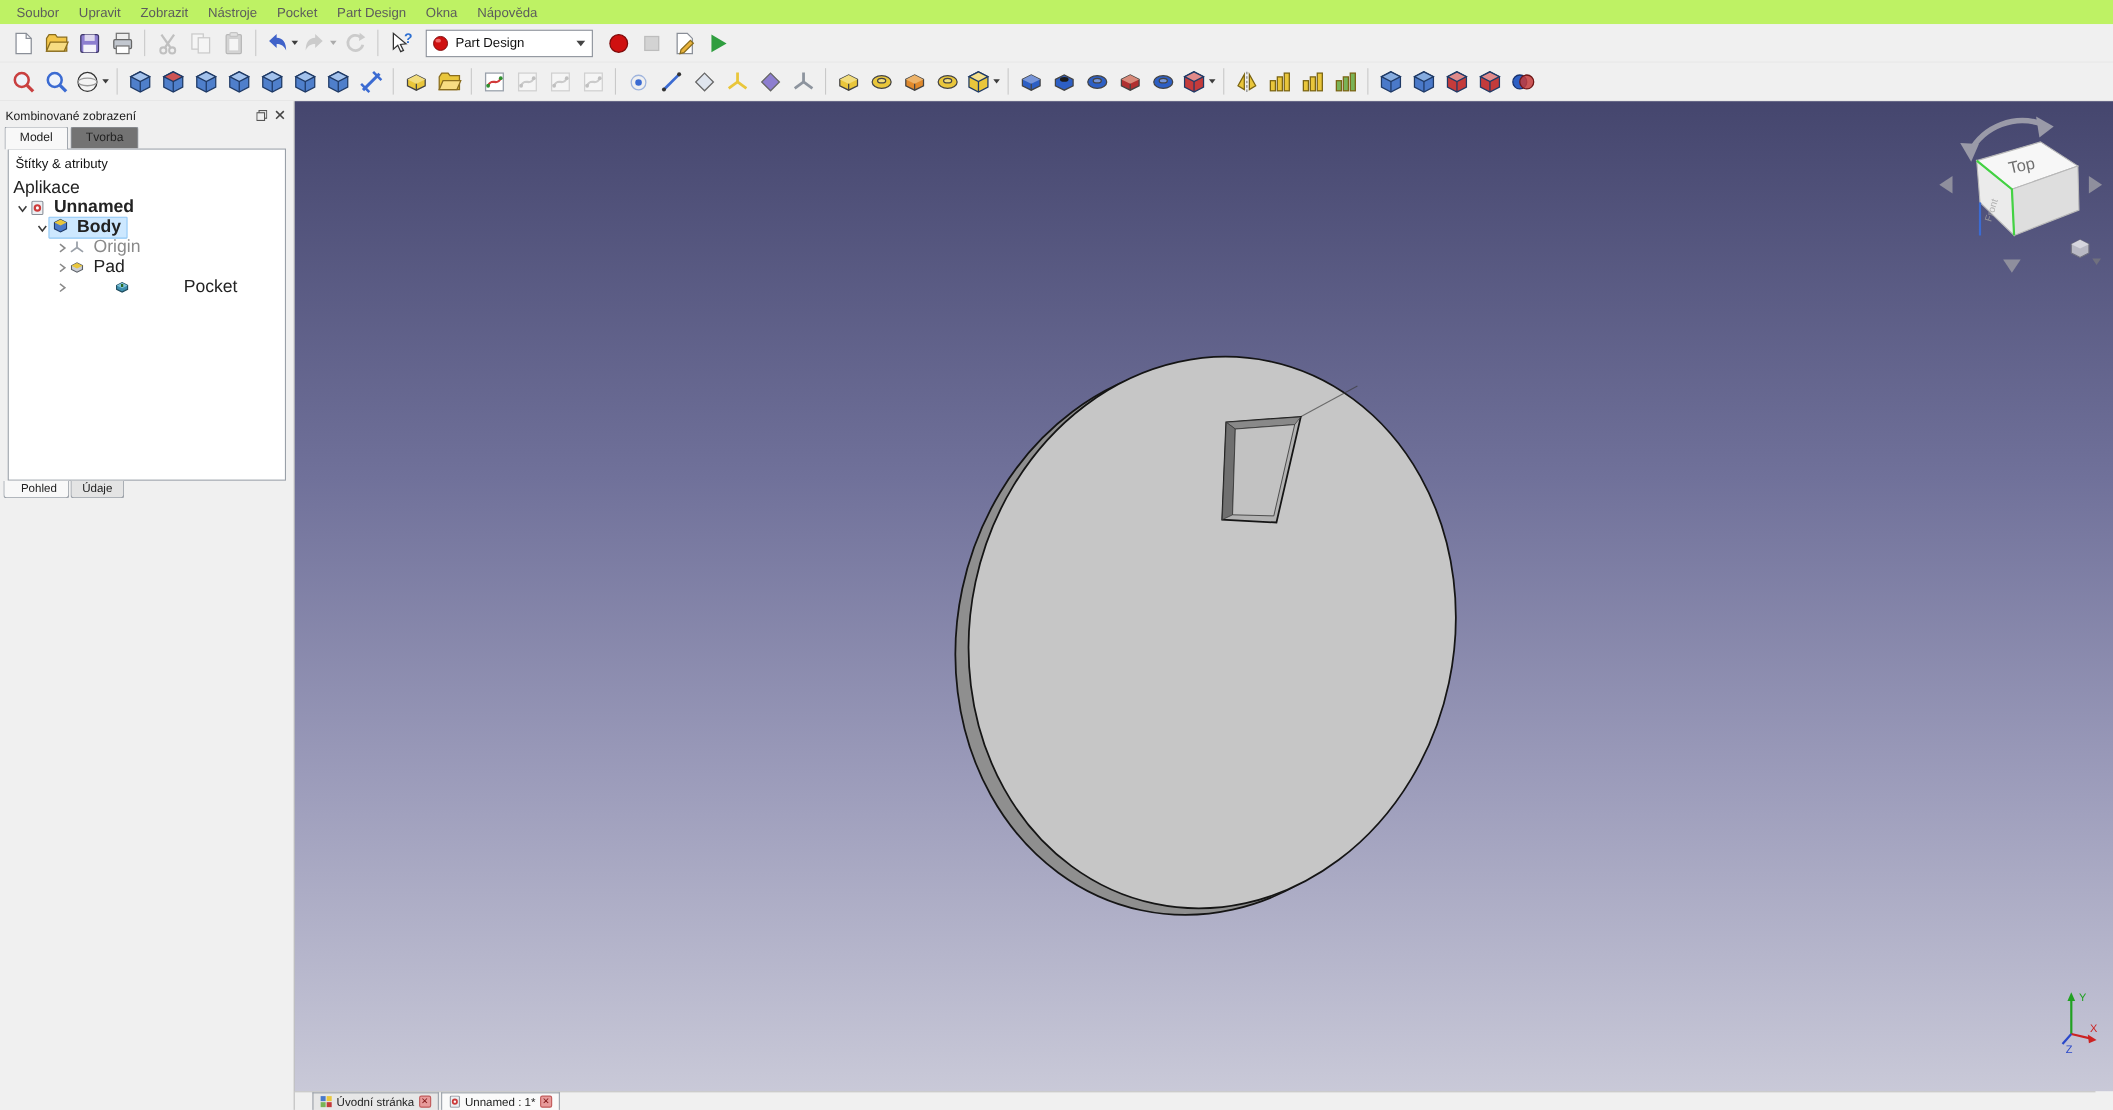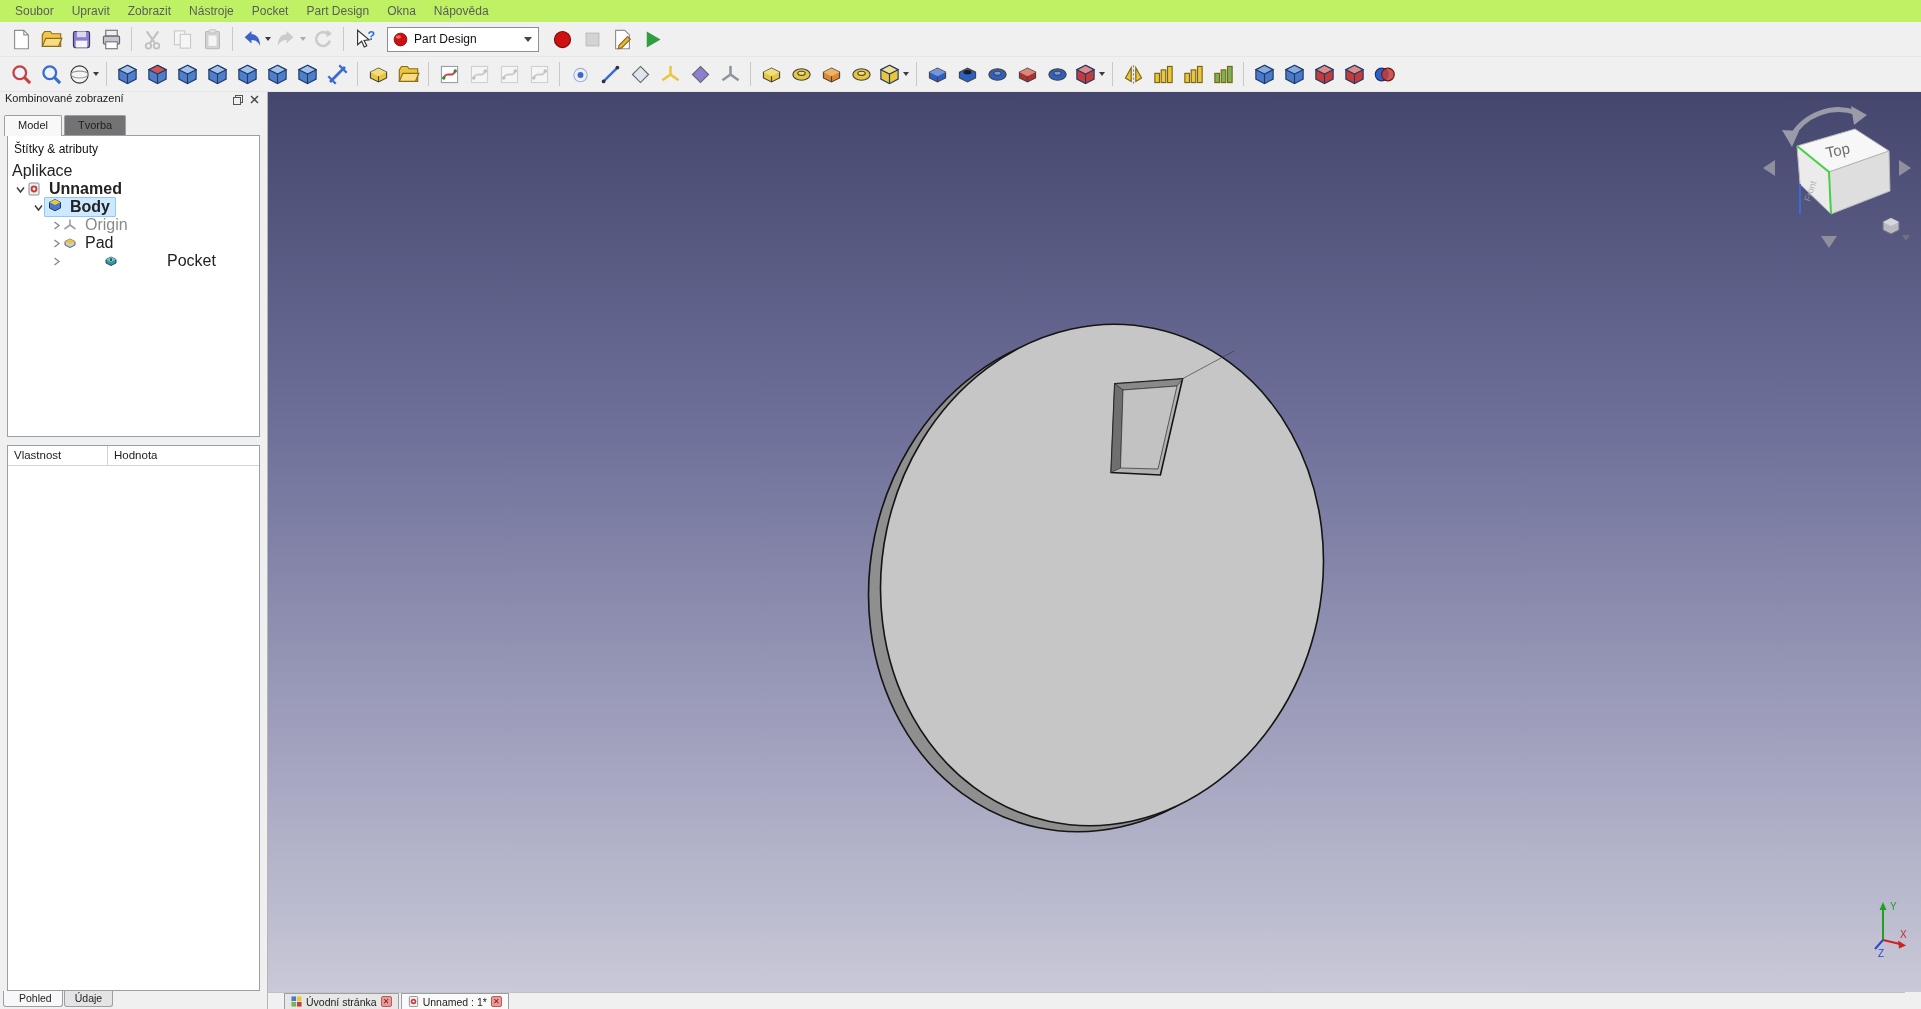--- a/index.html
+++ b/index.html
@@ -30,21 +30,21 @@
   .wb-label { flex:1; font-size:12px; color:#111; }
   .combo-arrow { width:0; height:0; border-left:4px solid transparent;
     border-right:4px solid transparent; border-top:5px solid #444; margin-right:2px; }
 
   
   .main { flex:1; display:flex; min-height:0; }
 
   
   .left-panel { width:268px; flex:0 0 auto; background:#f0f0f0; display:flex;
     flex-direction:column; border-right:1px solid #b5b5b5; }
-  .panel-titlebar { height:20px; display:flex; align-items:flex-start; padding:0 5px;
+  .panel-titlebar { height:20px; display:flex; align-items:flex-end; padding:0 5px;
     font-size:11px; color:#1b1b1b; }
   .panel-title { flex:1; }
   .panel-btn { width:16px; height:15px; display:flex; align-items:center;
     justify-content:center; color:#444; font-size:11px; }
   .panel-tabs { height:23px; display:flex; align-items:flex-end; padding-left:4px; }
   .ptab { font-size:11px; padding:3px 13px 4px; background:#737373;
     border:1px solid #9aa0a8; border-bottom:none; border-radius:2px 2px 0 0;
     margin-right:2px; color:#222; }
   .ptab.active { background:#f8f8f8; position:relative; top:1px; padding-bottom:5px; }
   .tree-box { margin:0 7px; background:#fff; border:1px solid #9aa0a8; height:302px;
@@ -629,26 +629,20 @@
             <svg width="14" height="14" viewBox="0 0 14 14">
               <path d="M2 5.5 L7 3 L12 5.5 L12 9 L7 11.5 L2 9 Z" fill="#3f8fae" stroke="#1d4c5e"></path>
               <path d="M2 5.5 L7 8 L12 5.5 L7 3 Z" fill="#7fc3da"></path>
               <path d="M6 4.2 L8 4.2 L8 7 L6 7 Z" fill="#2a6b22"></path>
             </svg>
           </span>
           <span class="tree-label">Pocket</span>
         </div>
       </div>
 
-      <div class="prop-box">
-        <div class="prop-header">
-          <span class="prop-col first">Vlastnost</span>
-          <span class="prop-col">Hodnota</span>
-        </div>
-      </div>
 
       <div class="panel-bottom-tabs">
         <span class="btab active">Pohled</span>
         <span class="btab">Údaje</span>
       </div>
     </div>
 
     <div class="viewport">
       <div class="gl">
 

